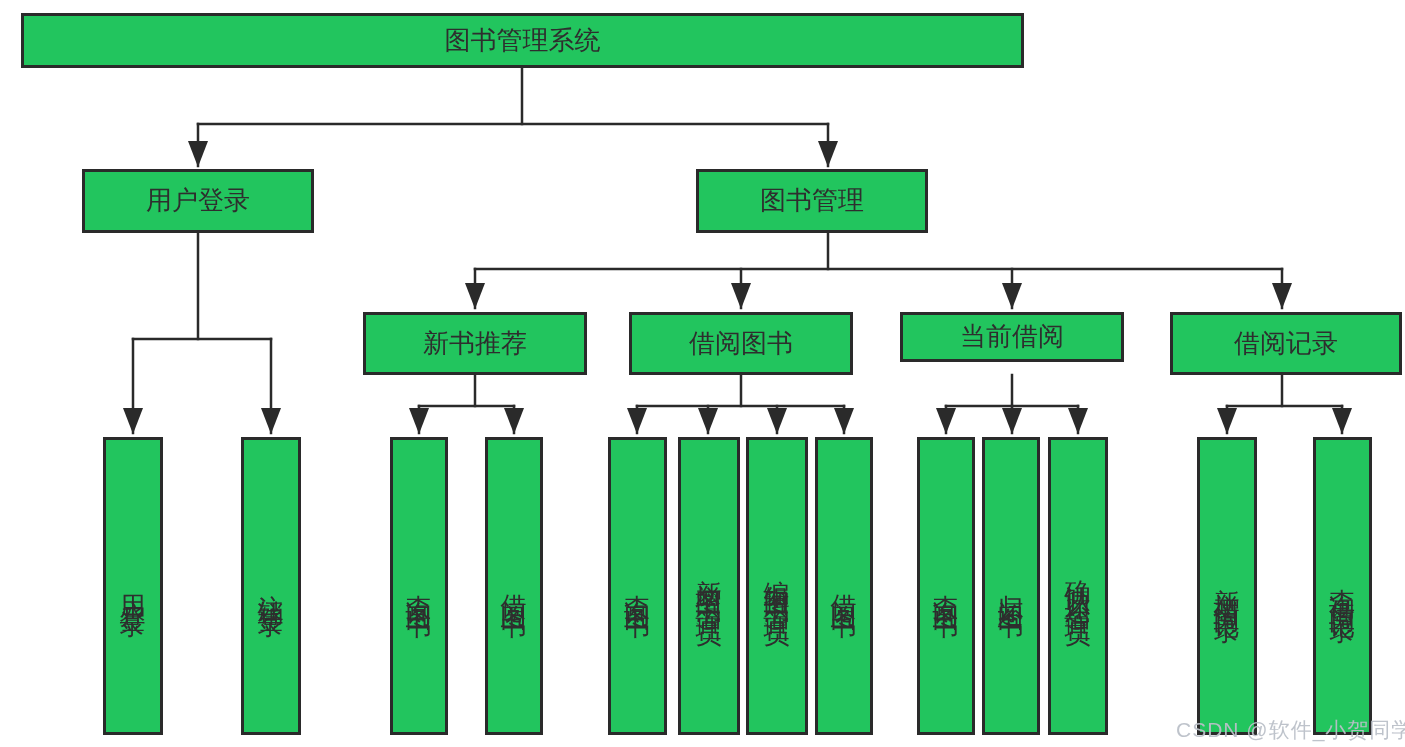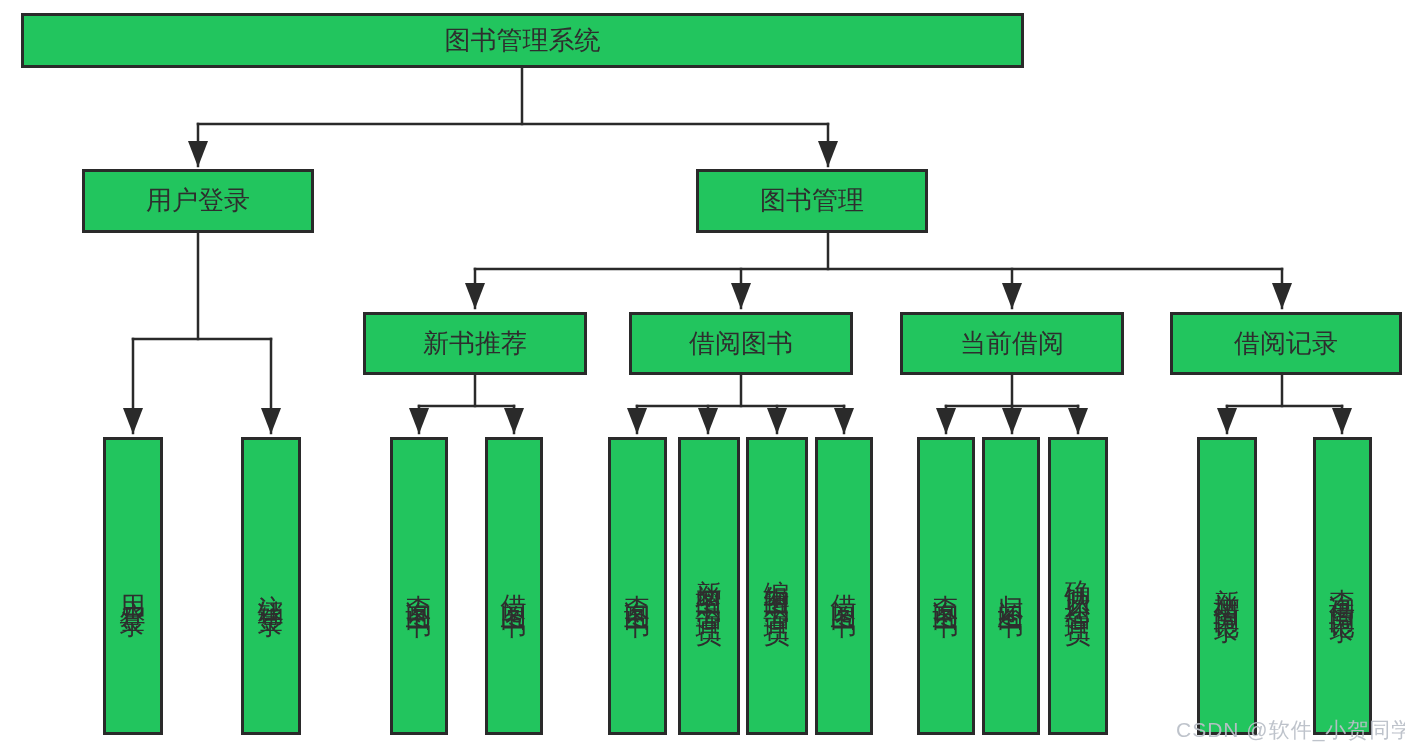--- a/index.html
+++ b/index.html
@@ -79,21 +79,21 @@
     </g>
   </svg>
 
   <div class="node" style="left:21px;top:13px;width:1003px;height:55px">图书管理系统</div>
 
   <div class="node" style="left:82px;top:169px;width:232px;height:64px">用户登录</div>
   <div class="node" style="left:696px;top:169px;width:232px;height:64px">图书管理</div>
 
   <div class="node" style="left:363px;top:312px;width:224px;height:63px">新书推荐</div>
   <div class="node" style="left:629px;top:312px;width:224px;height:63px">借阅图书</div>
-  <div class="node" style="left:900px;top:312px;width:224px;height:63px">当前借阅</div>
+  <div class="node" style="left:900px;top:312px;width:224px;height:50px">当前借阅</div>
   <div class="node" style="left:1170px;top:312px;width:232px;height:63px">借阅记录</div>
 
   <div class="node v" style="left:103px;top:437px;width:60px;height:298px">用户登录</div>
   <div class="node v" style="left:241px;top:437px;width:60px;height:298px">注销登录</div>
 
   <div class="node v" style="left:390px;top:437px;width:58px;height:298px">查询图书</div>
   <div class="node v" style="left:485px;top:437px;width:58px;height:298px">借阅图书</div>
 
   <div class="node v" style="left:608px;top:437px;width:59px;height:298px">查询图书</div>
   <div class="node v" style="left:678px;top:437px;width:62px;height:298px">新增图书（管理员）</div>

